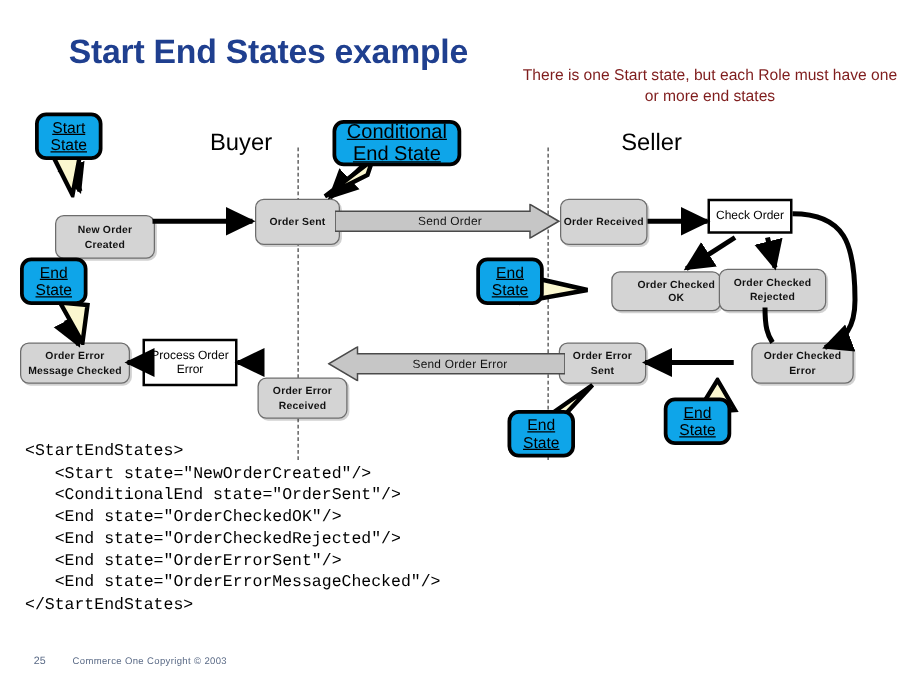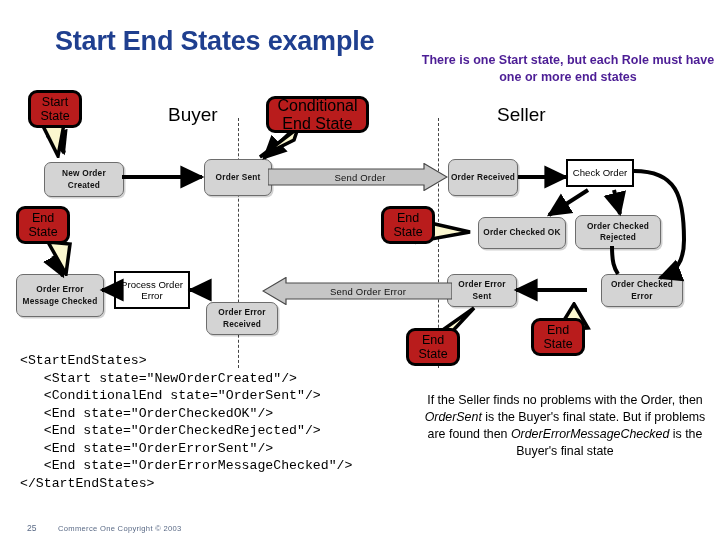--- a/index.html
+++ b/index.html
@@ -11,21 +11,21 @@
   .slide{position:absolute;inset:0;width:720px;height:540px;}
 
   
   .title{
     position:absolute;left:55px;top:26px;
     font-size:27px;font-weight:bold;color:#1f3f8f;
     letter-spacing:-0.2px;white-space:nowrap;
   }
   .header-note{
     position:absolute;left:418px;top:52px;width:300px;
-    font-size:12.5px;color:#4c1d95;text-align:center;line-height:1.35;font-weight:bold;
+    font-size:12.5px;color:#7f1d1d;text-align:center;line-height:1.35;
   }
 
   
   .logo{position:absolute;left:592px;top:8px;width:120px;height:34px;}
   .logo-text{
     position:absolute;right:44px;top:2px;text-align:right;
     font-size:9.5px;font-weight:bold;color:#1b2f5e;line-height:1.22;
     letter-spacing:0.4px;
   }
   .logo-mark{position:absolute;right:0px;top:0px;width:40px;height:30px;}
@@ -50,24 +50,24 @@
     position:absolute;box-sizing:border-box;
     background:#ffffff;border:2px solid #000;
     font-size:9.6px;color:#000;
     display:flex;align-items:center;justify-content:center;text-align:center;
     line-height:1.2;
   }
 
   
   .callout{
     position:absolute;box-sizing:border-box;
-    background:#b91c1c;border:3.5px solid #000;border-radius:9px;
+    background:#0ea5e9;border:3.5px solid #000;border-radius:9px;
     font-size:12.5px;color:#000;line-height:1.12;
     display:flex;flex-direction:column;align-items:center;justify-content:center;
-    text-align:center;z-index:6;
+    text-align:center;z-index:6;text-decoration:underline;
   }
   .callout span{display:block;}
   .tail{position:absolute;z-index:5;}
 
   
   .wires{position:absolute;left:0;top:0;width:720px;height:540px;
          pointer-events:none;z-index:3;}
 
   
   .blockarrow{position:absolute;z-index:2;}
@@ -152,31 +152,31 @@
     <div class="balabel" style="padding-right:20px;">Send Order</div>
   </div>
 
   <div class="blockarrow" style="left:262px;top:277px;width:190px;height:28px;">
     <svg viewBox="0 0 190 28" width="190" height="28">
       <path d="M190,6 L24,6 L24,0.5 L1,14 L24,27.5 L24,22 L190,22 Z" fill="#c6c6c6" stroke="#4a4a4a" stroke-width="1.2"></path>
     </svg>
     <div class="balabel" style="padding-left:22px;">Send Order Error</div>
   </div>
 
-  <div class="state" style="left:44px;top:162px;width:80px;height:35px;">New Order Created</div>
+  <div class="state" style="left:44px;top:172px;width:80px;height:35px;">New Order Created</div>
 
   <div class="state" style="left:204px;top:159px;width:68px;height:37px;">Order Sent</div>
 
   <div class="state" style="left:448px;top:159px;width:70px;height:37px;">Order Received</div>
 
-  <div class="state" style="left:478px;top:217px;width:88px;height:32px;">Order Checked OK</div>
+  <div class="state" style="left:489px;top:217px;width:88px;height:32px;padding-left:16px;">Order Checked OK</div>
 
   <div class="state" style="left:575px;top:215px;width:86px;height:34px;">Order Checked Rejected</div>
 
-  <div class="state" style="left:16px;top:274px;width:88px;height:43px;">Order Error Message Checked</div>
+  <div class="state" style="left:16px;top:274px;width:88px;height:33px;">Order Error Message Checked</div>
 
   <div class="state" style="left:206px;top:274px;width:72px;height:33px;margin-top:28px;">Order Error Received</div>
 
   <div class="state" style="left:447px;top:274px;width:70px;height:33px;">Order Error Sent</div>
 
   <div class="state" style="left:601px;top:274px;width:82px;height:33px;">Order Checked Error</div>
 
   <div class="process" style="left:566px;top:159px;width:68px;height:28px;">Check Order</div>
 
   <div class="process" style="left:114px;top:271px;width:76px;height:38px;">Process Order Error</div>
@@ -231,18 +231,17 @@
 
   <div class="code">&lt;StartEndStates&gt;
    &lt;Start state="NewOrderCreated"/&gt;
    &lt;ConditionalEnd state="OrderSent"/&gt;
    &lt;End state="OrderCheckedOK"/&gt;
    &lt;End state="OrderCheckedRejected"/&gt;
    &lt;End state="OrderErrorSent"/&gt;
    &lt;End state="OrderErrorMessageChecked"/&gt;
 &lt;/StartEndStates&gt;</div>
 
-  <div class="explain"><span>If the Seller finds no problems with the Order, then </span><i>OrderSent</i><span> is the Buyer's final state. But if problems are found then </span><i>OrderErrorMessageChecked</i><span> is the Buyer's final state</span></div>
 
   <div class="foot-num">25</div>
   <div class="foot-copy">Commerce One Copyright © 2003</div>
 
 </div>
 
 </body></html>

